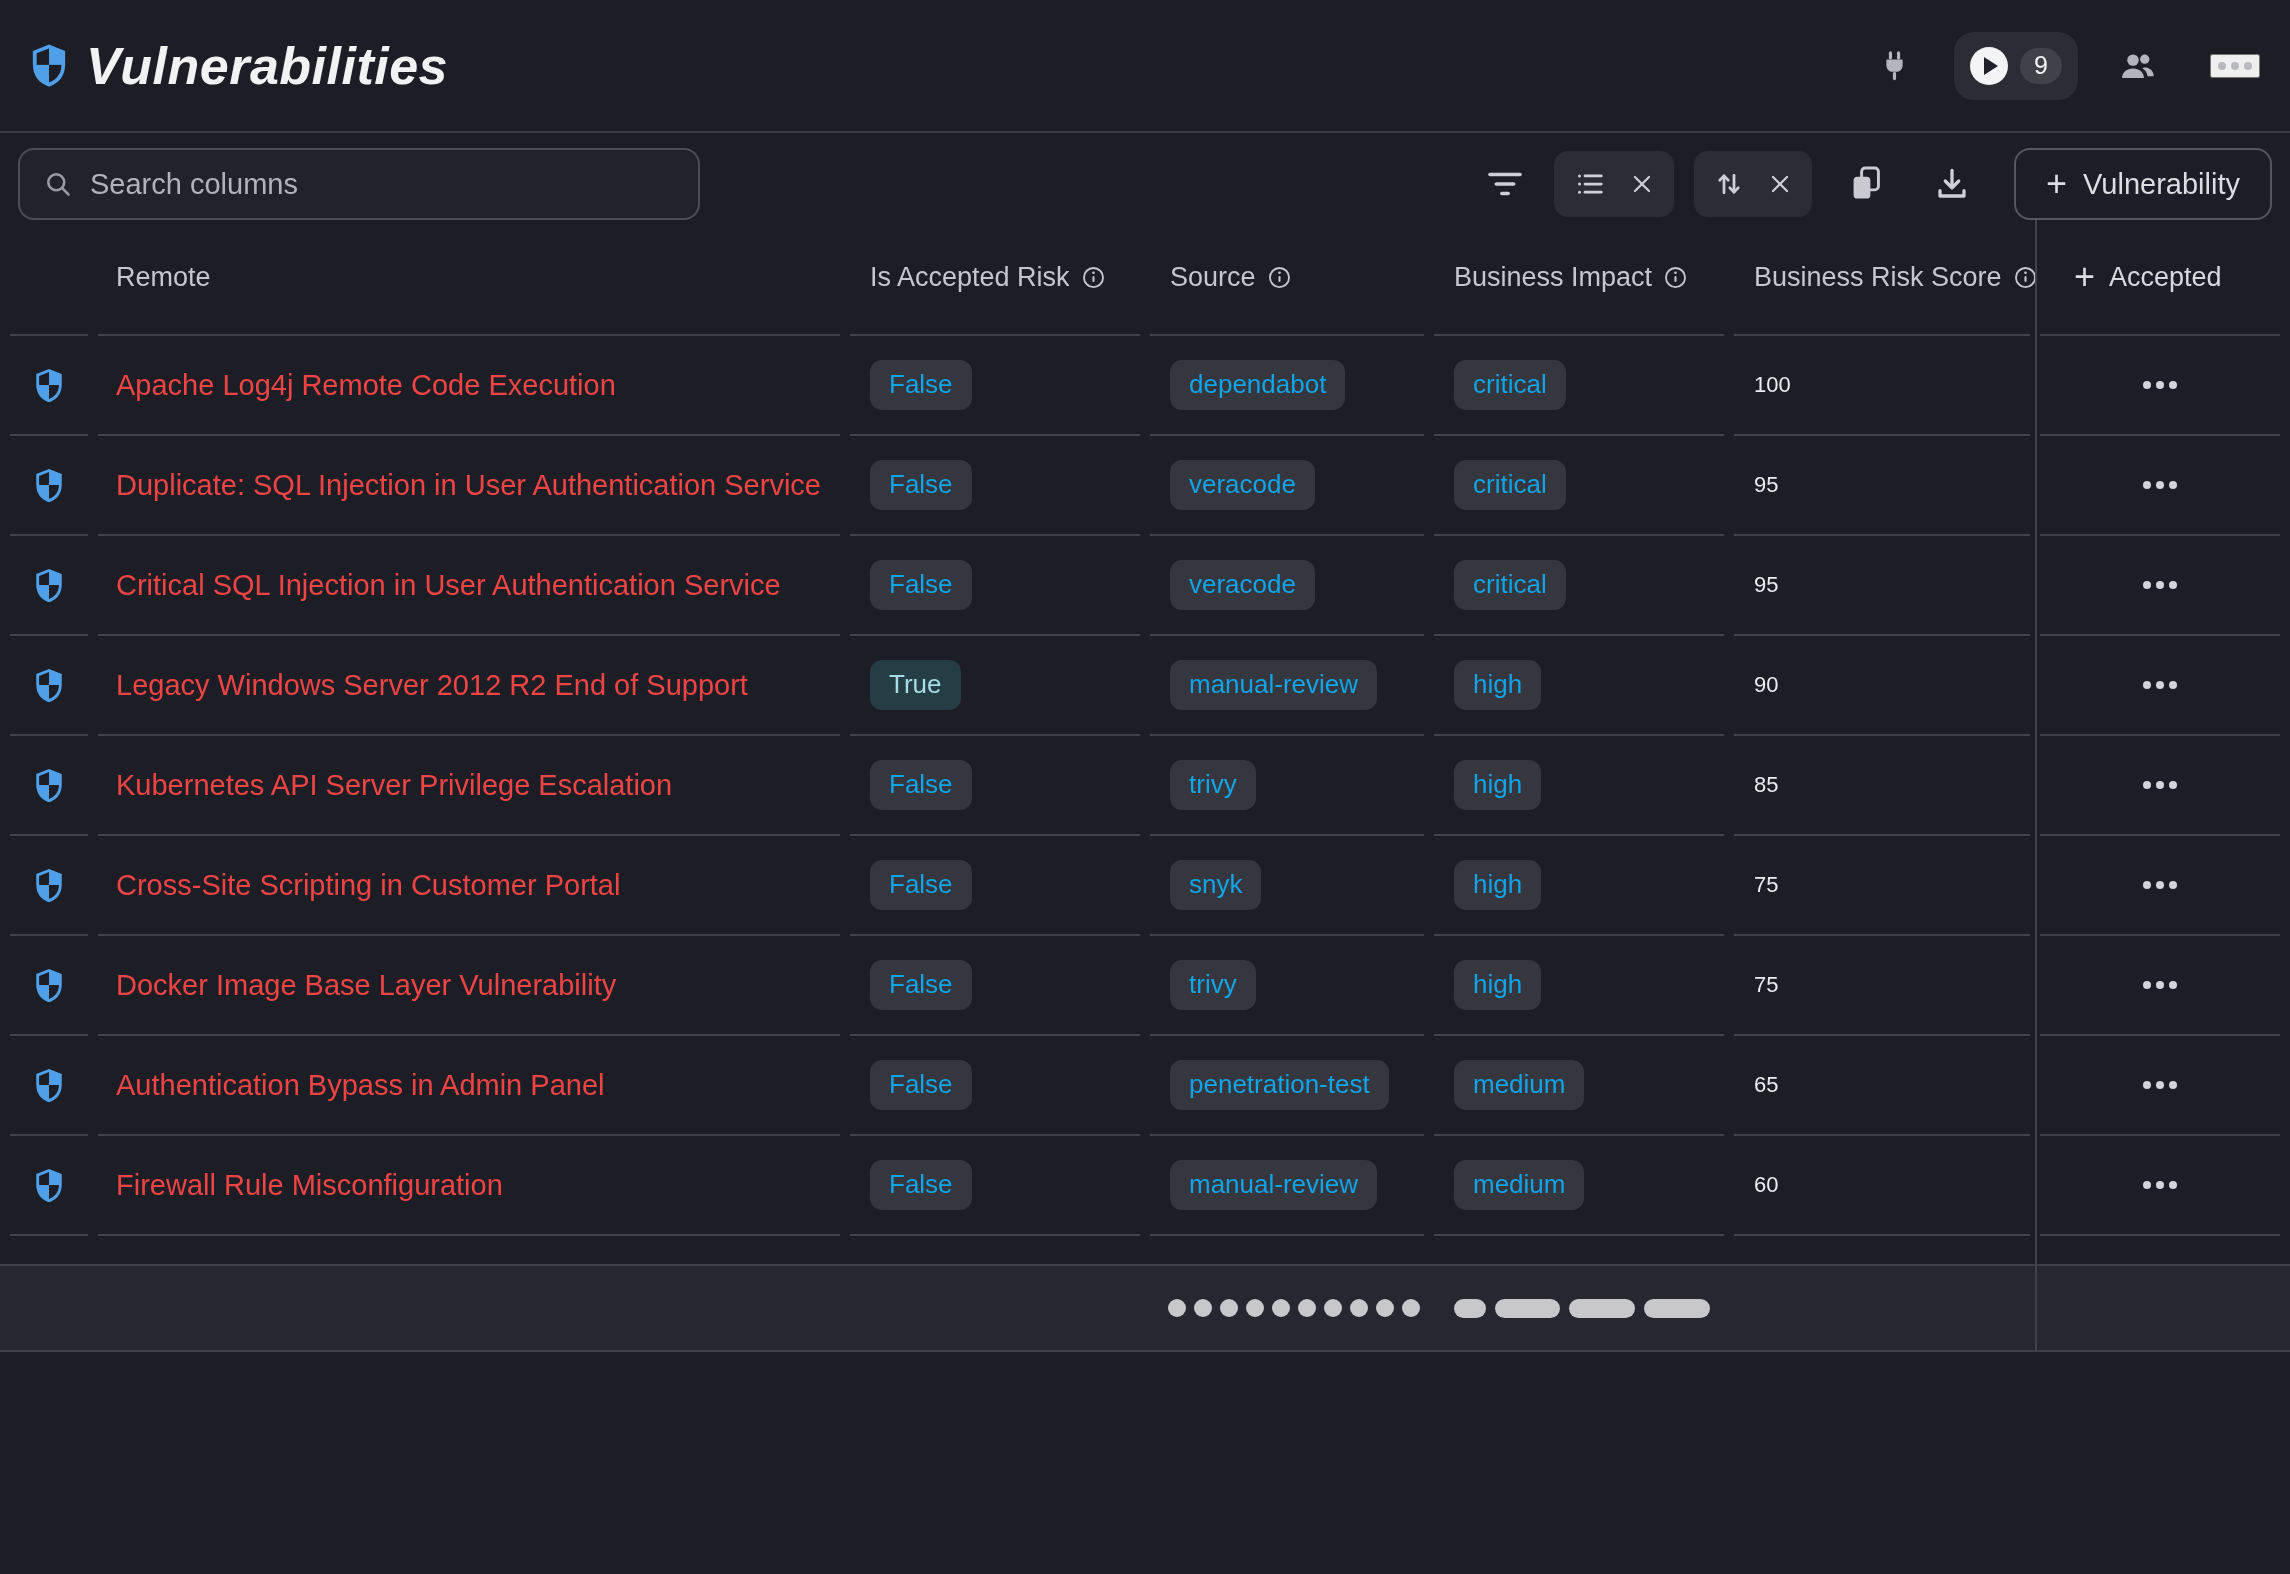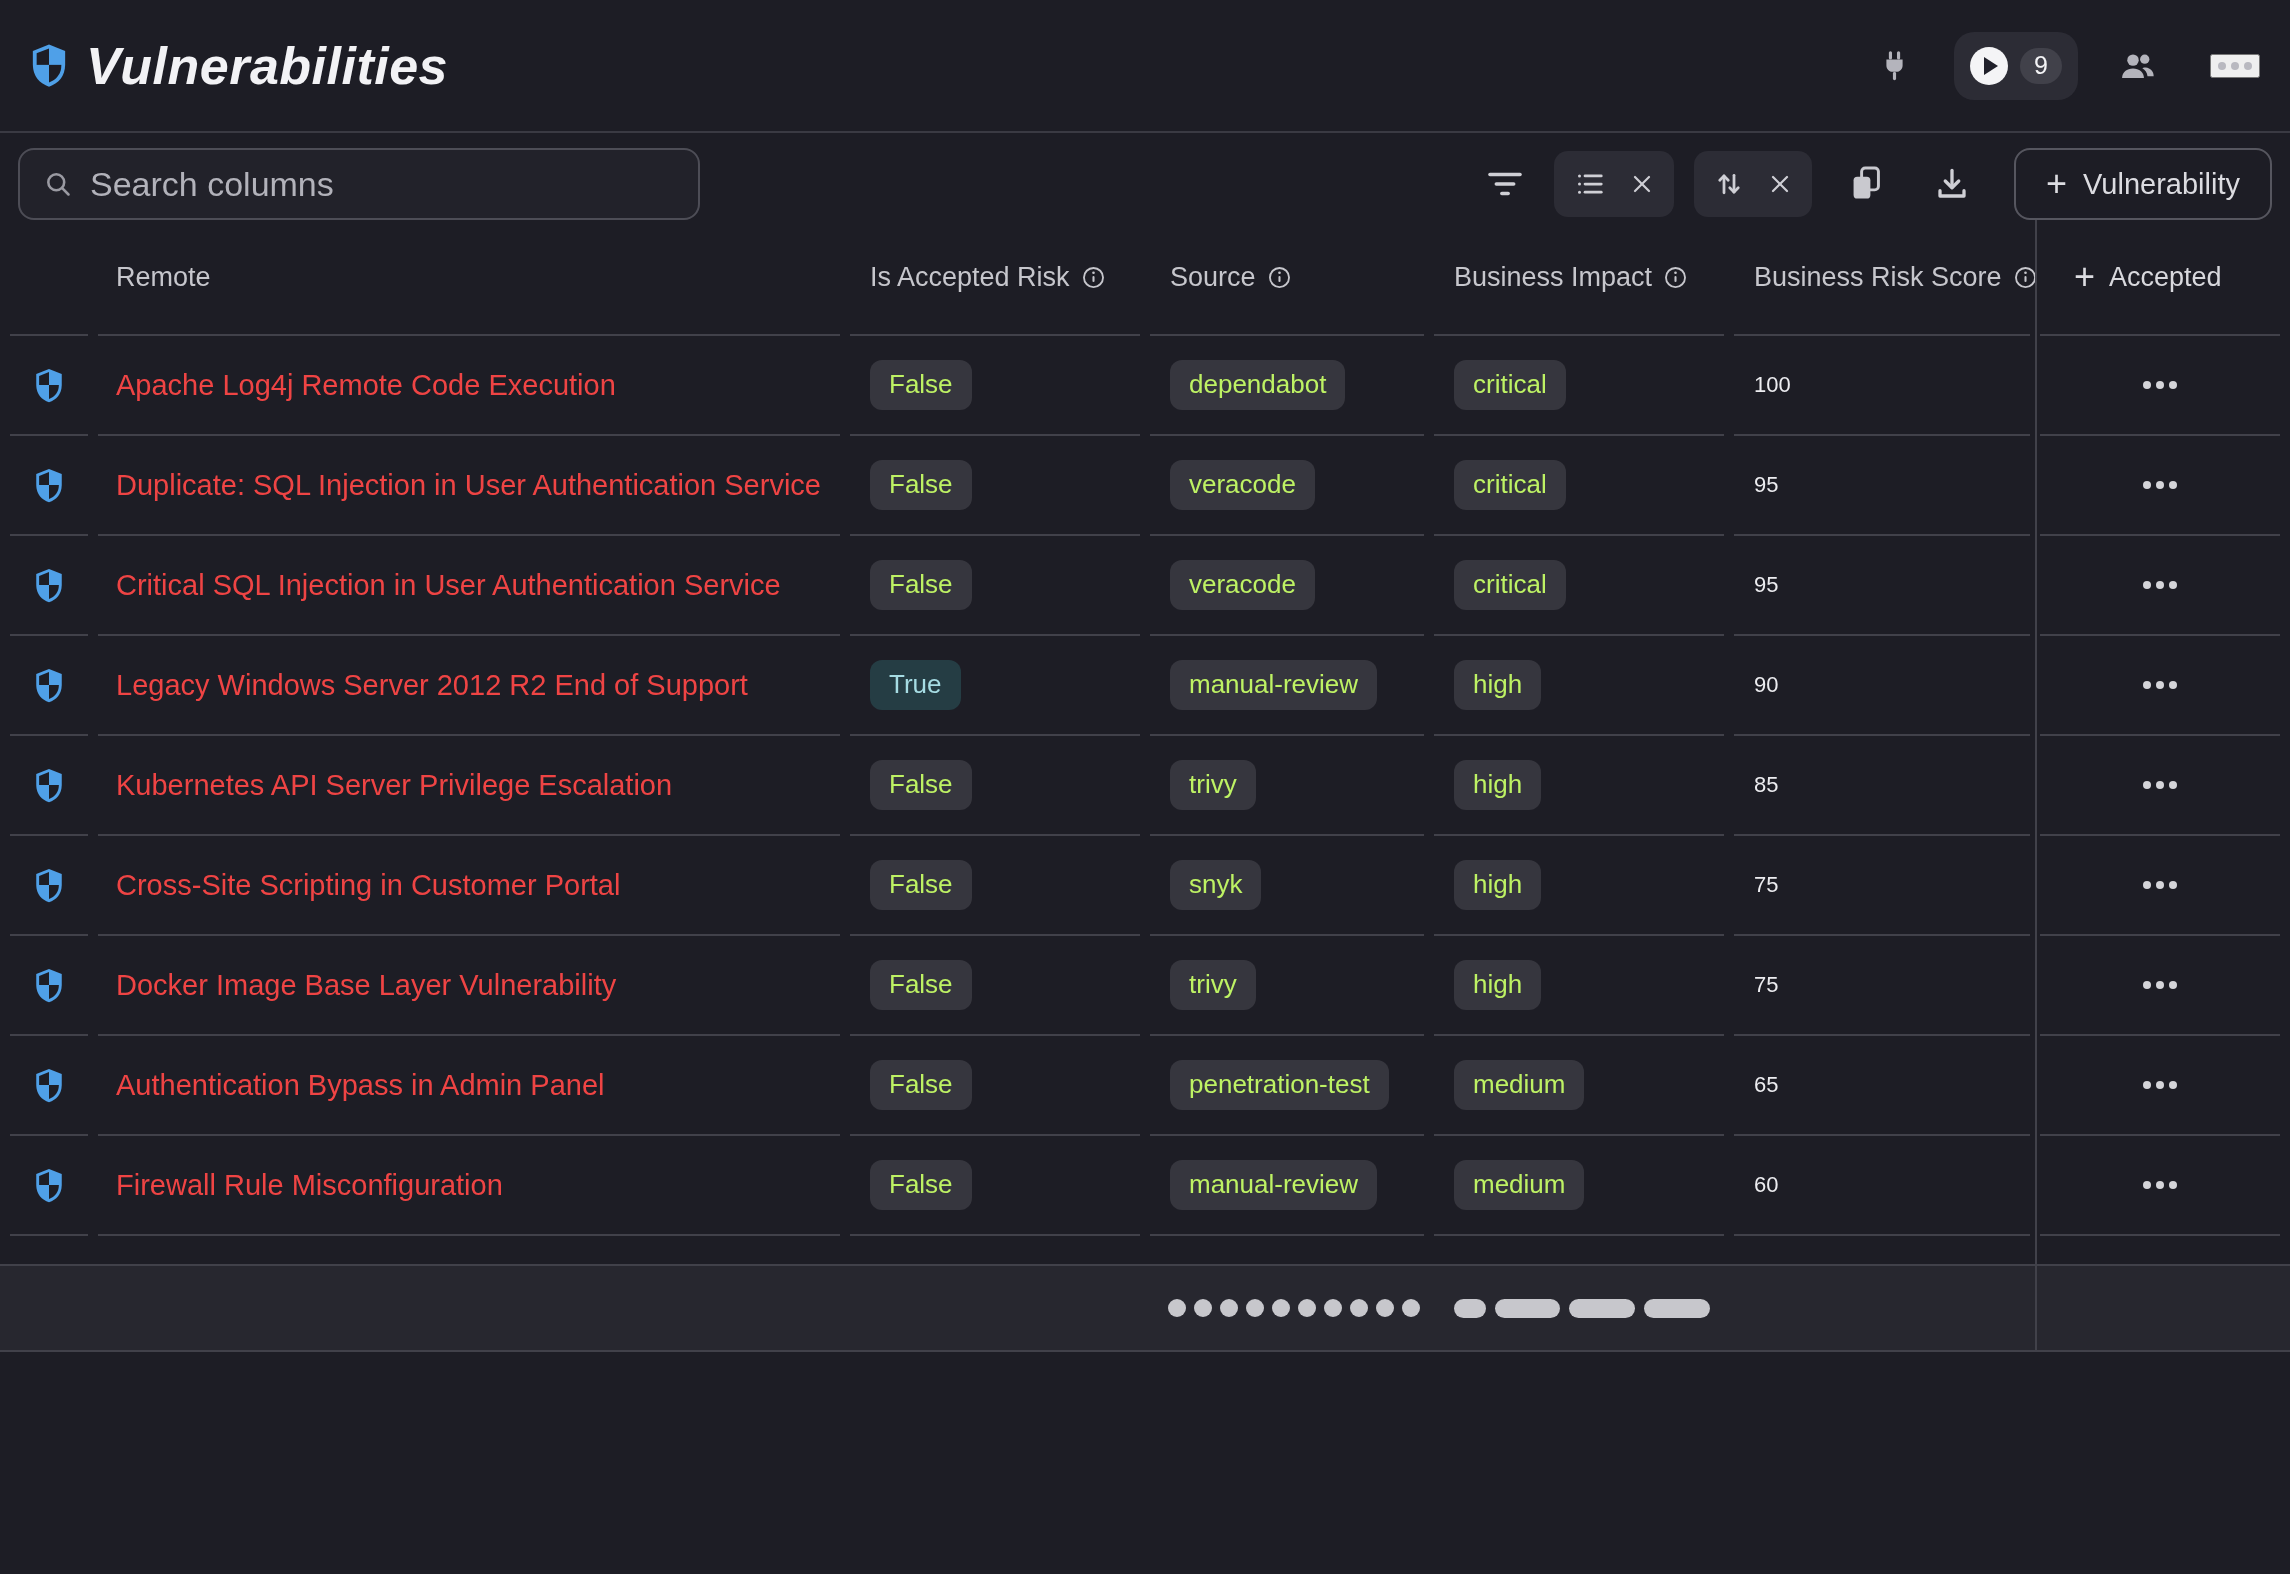--- a/index.html
+++ b/index.html
@@ -45,21 +45,21 @@
 
   
   .toolbar{margin:15px 18px 0 18px;height:72px;display:flex;align-items:center;justify-content:space-between;}
   .search-box{
     width:682px;height:72px;border:2px solid #4d4d56;border-radius:16px;background:#22222a;
     display:flex;align-items:center;padding:0 24px;gap:18px;
   }
   .search-box svg{flex:none;}
   .search-box input{
     background:transparent;border:none;outline:none;flex:1;
-    font-size:34px;color:#e8e8ec;font-family:"Liberation Sans",sans-serif;
+    font-size:29px;color:#e8e8ec;font-family:"Liberation Sans",sans-serif;
   }
   .search-box input::placeholder{color:#b2b2ba;}
   .tb-right{display:flex;align-items:center;}
   .icon-btn{background:none;border:none;cursor:pointer;display:flex;align-items:center;padding:8px;}
   .filter-btn{margin-right:22px;}
   .btn-group{
     background:var(--panel);border-radius:14px;height:66px;padding:0 20px;
     display:flex;align-items:center;gap:24px;margin-right:20px;
   }
   .btn-group + .btn-group{margin-right:28px;}
@@ -87,21 +87,21 @@
   th .hdr-flex{display:flex;align-items:center;gap:14px;}
   td{
     height:100px;border-bottom:2px solid var(--border);vertical-align:middle;padding-left:20px;white-space:nowrap;
   }
   td.cell-icon{padding:0;text-align:center;}
   td.cell-title{padding-left:18px;}
   td.cell-actions{text-align:center;padding-left:0;}
   .row-shield{width:30px;height:37px;color:#4fa0e8;vertical-align:middle;}
   .title-link{color:#ef4444;font-size:29px;text-decoration:none;cursor:pointer;}
   .badge{
-    display:inline-block;background:var(--badge);color:#bef264;font-size:26px;
+    display:inline-block;background:var(--badge);color:#0ea5e9;font-size:26px;
     padding:10px 19px;border-radius:12px;line-height:1.15;
   }
   .badge.true{background:#253d44;color:#a6dce3;}
   .score{font-size:22px;color:#ececf0;}
   .row-menu{display:inline-flex;gap:5px;align-items:center;background:none;border:none;cursor:pointer;padding:10px;}
   .row-menu i{width:8px;height:8px;border-radius:50%;background:#d4d4d9;display:block;}
 
   .empty-strip{height:28px;}
   .footer-band{
     height:88px;background:#27272f;border-top:2px solid var(--border);border-bottom:2px solid var(--border);

